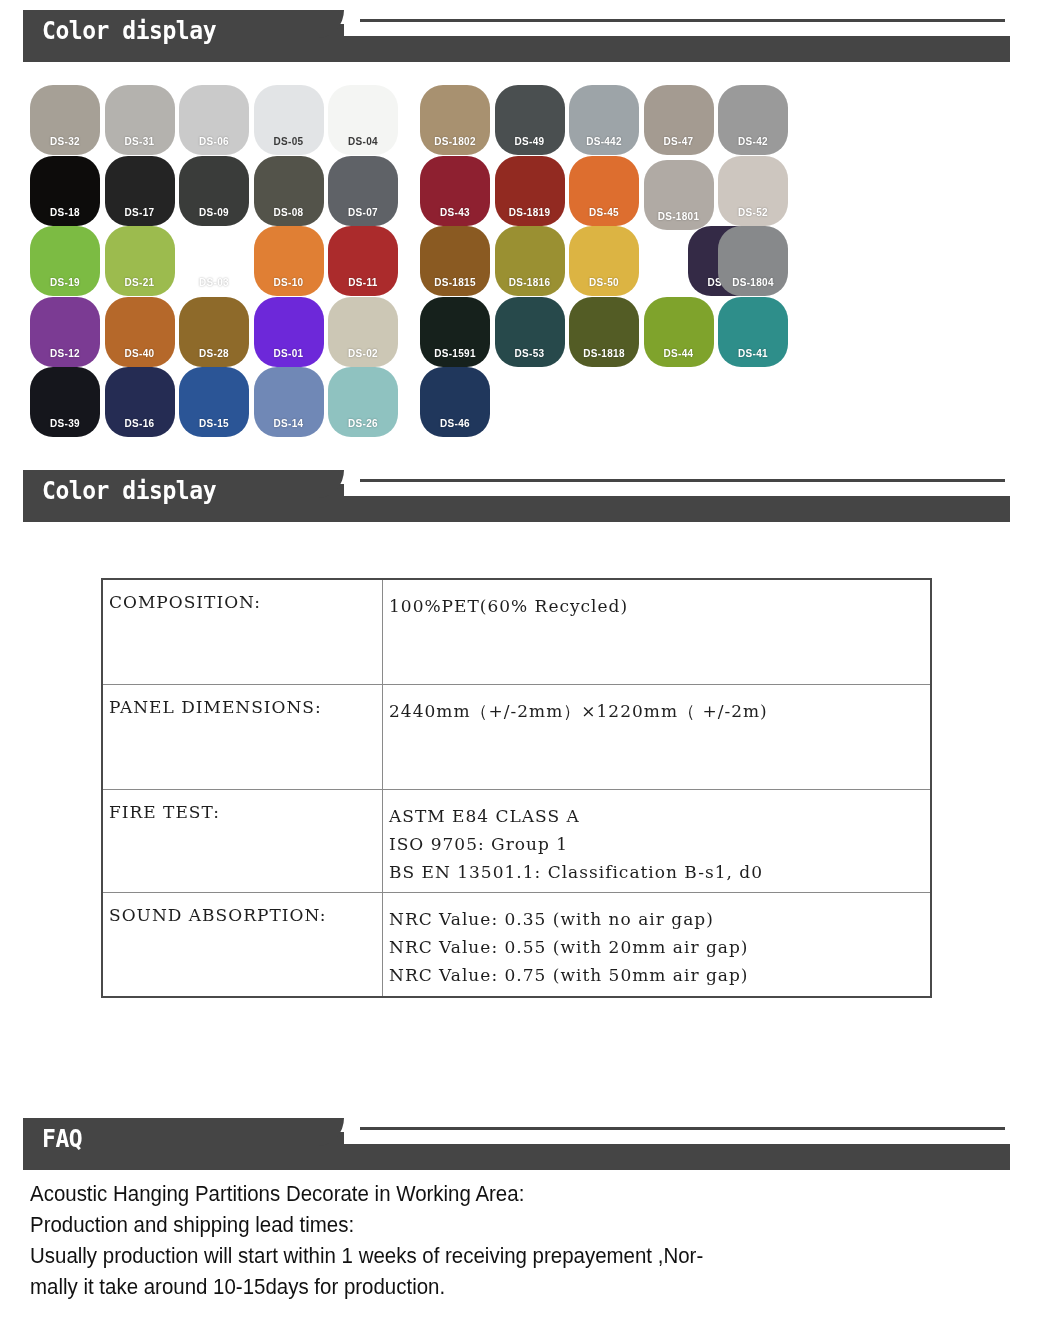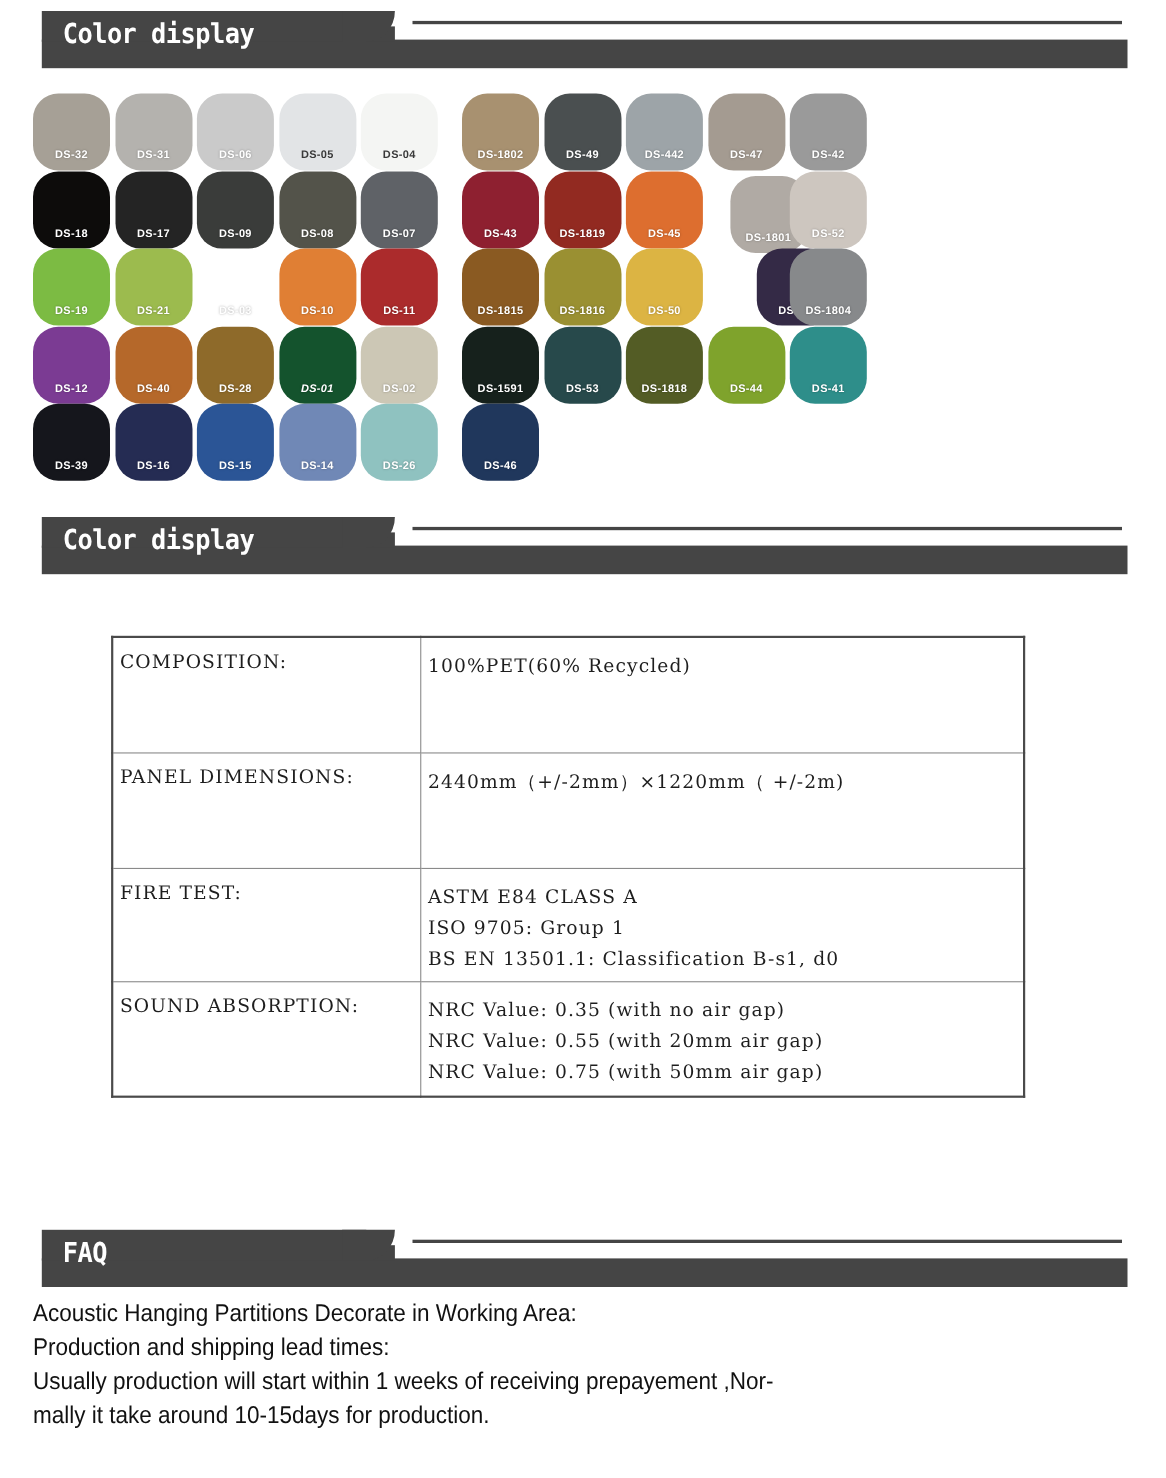--- a/index.html
+++ b/index.html
@@ -5,21 +5,21 @@
   html,body{margin:0;padding:0;}
   body{
     width:1060px;height:1344px;
     background:#ffffff;
     font-family:"Liberation Sans", sans-serif;
     position:relative;overflow:hidden;
     -webkit-font-smoothing:antialiased;
   }
 
   
-  .banner{position:absolute;left:15px;top:0;width:1004px;height:62px;}
+  .banner{position:absolute;left:0;top:0;width:1004px;height:62px;}
   .banner .bar-lower{
     position:absolute;left:23px;top:36px;width:987px;height:26px;
     background:#454545;
   }
   .banner .bar-upper{
     position:absolute;left:23px;top:10px;width:295px;height:28px;
     background:#454545;
   }
   .banner .notch{
     position:absolute;left:296px;top:10px;width:48px;height:28px;
@@ -149,21 +149,21 @@
     </div>
     <div class="swatch" style="left: 30px; top: 296.5px; background: rgb(123, 59, 147);">
       <div class="code">DS-12</div>
     </div>
     <div class="swatch" style="left: 104.5px; top: 296.5px; background: rgb(181, 104, 42);">
       <div class="code">DS-40</div>
     </div>
     <div class="swatch" style="left: 179px; top: 296.5px; background: rgb(142, 106, 42); padding-left: 48px;">
       <div class="code">DS-28</div>
     </div>
-    <div class="swatch" style="left: 253.5px; top: 296.5px; background: #14532d; font-style: italic;">
+    <div class="swatch" style="left: 253.5px; top: 296.5px; background: #6d28d9;">
       <div class="code">DS-01</div>
     </div>
     <div class="swatch" style="left: 328px; top: 296.5px; background: rgb(204, 199, 181);">
       <div class="code">DS-02</div>
     </div>
     <div class="swatch" style="left: 30px; top: 367px; background: rgb(21, 22, 28);">
       <div class="code">DS-39</div>
     </div>
     <div class="swatch" style="left: 104.5px; top: 367px; background: rgb(37, 44, 83);">
       <div class="code">DS-16</div>
@@ -194,21 +194,21 @@
     </div>
     <div class="swatch" style="left: 420px; top: 155.5px; background: rgb(142, 32, 48);">
       <div class="code">DS-43</div>
     </div>
     <div class="swatch" style="left: 494.5px; top: 155.5px; background: rgb(146, 42, 33);">
       <div class="code">DS-1819</div>
     </div>
     <div class="swatch" style="left: 569px; top: 155.5px; background: rgb(221, 110, 47);">
       <div class="code">DS-45</div>
     </div>
-    <div class="swatch" style="left: 643.5px; top: 160px; background: rgb(176, 170, 164); margin-left: 20px;">
+    <div class="swatch" style="left: 643.5px; top: 160px; background: rgb(176, 170, 164);">
       <div class="code">DS-1801</div>
     </div>
     <div class="swatch" style="left: 718px; top: 155.5px; background: rgb(205, 198, 191);">
       <div class="code">DS-52</div>
     </div>
     <div class="swatch" style="left: 420px; top: 226px; background: rgb(138, 90, 34);">
       <div class="code">DS-1815</div>
     </div>
     <div class="swatch" style="left: 494.5px; top: 226px; background: rgb(154, 144, 50);">
       <div class="code">DS-1816</div>

